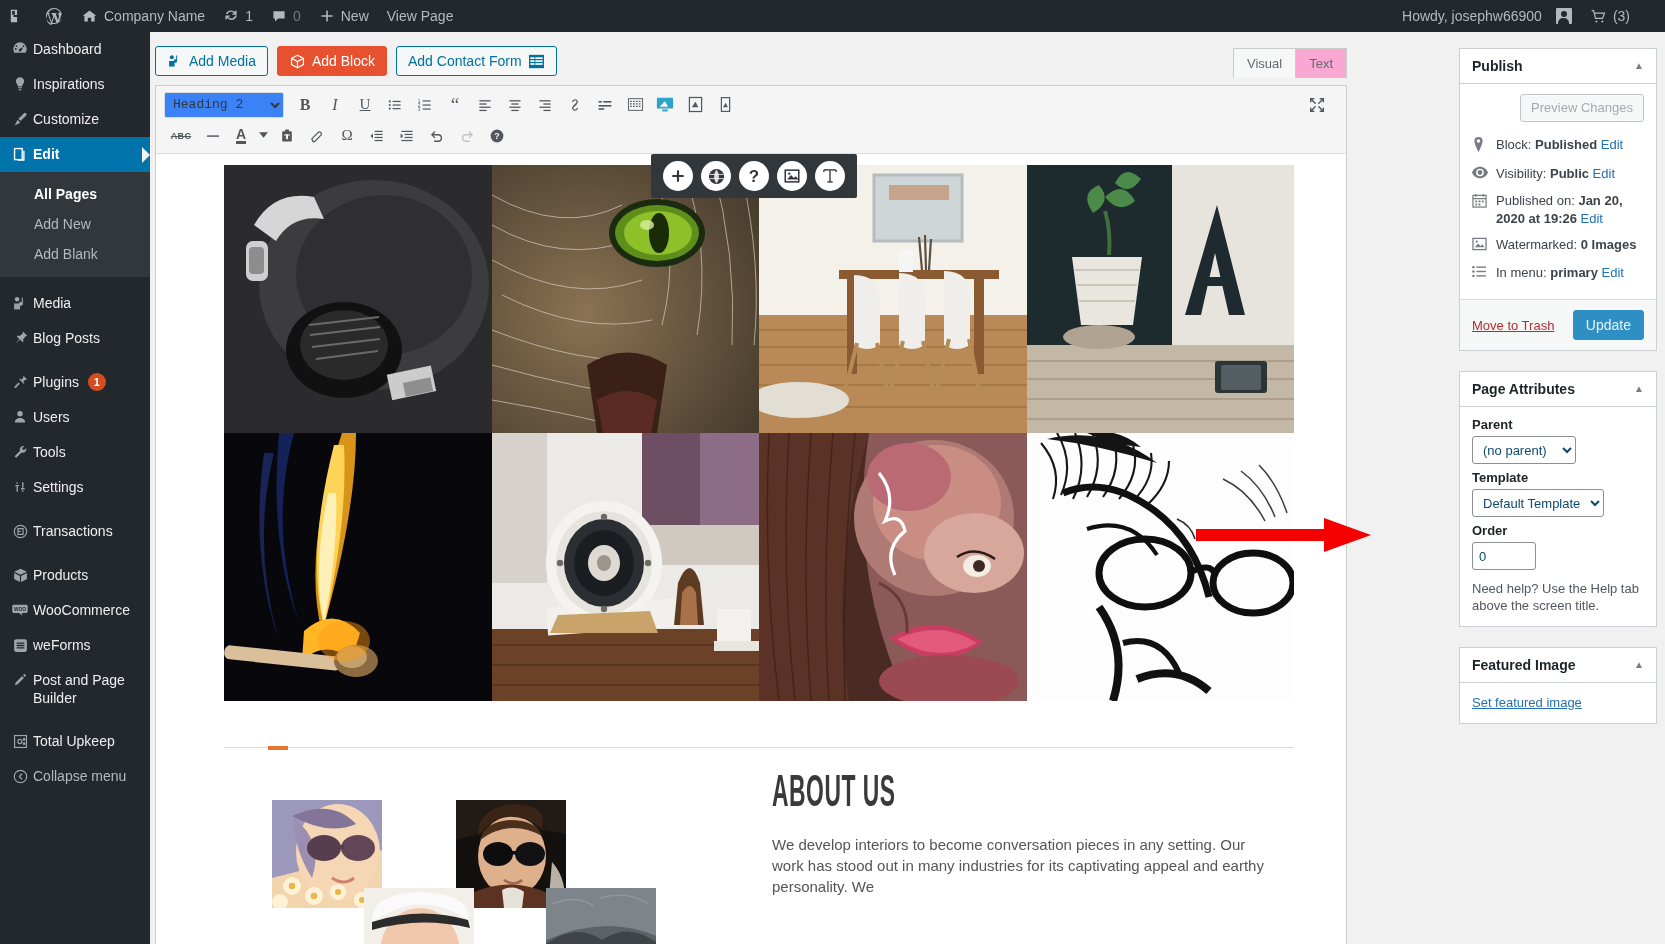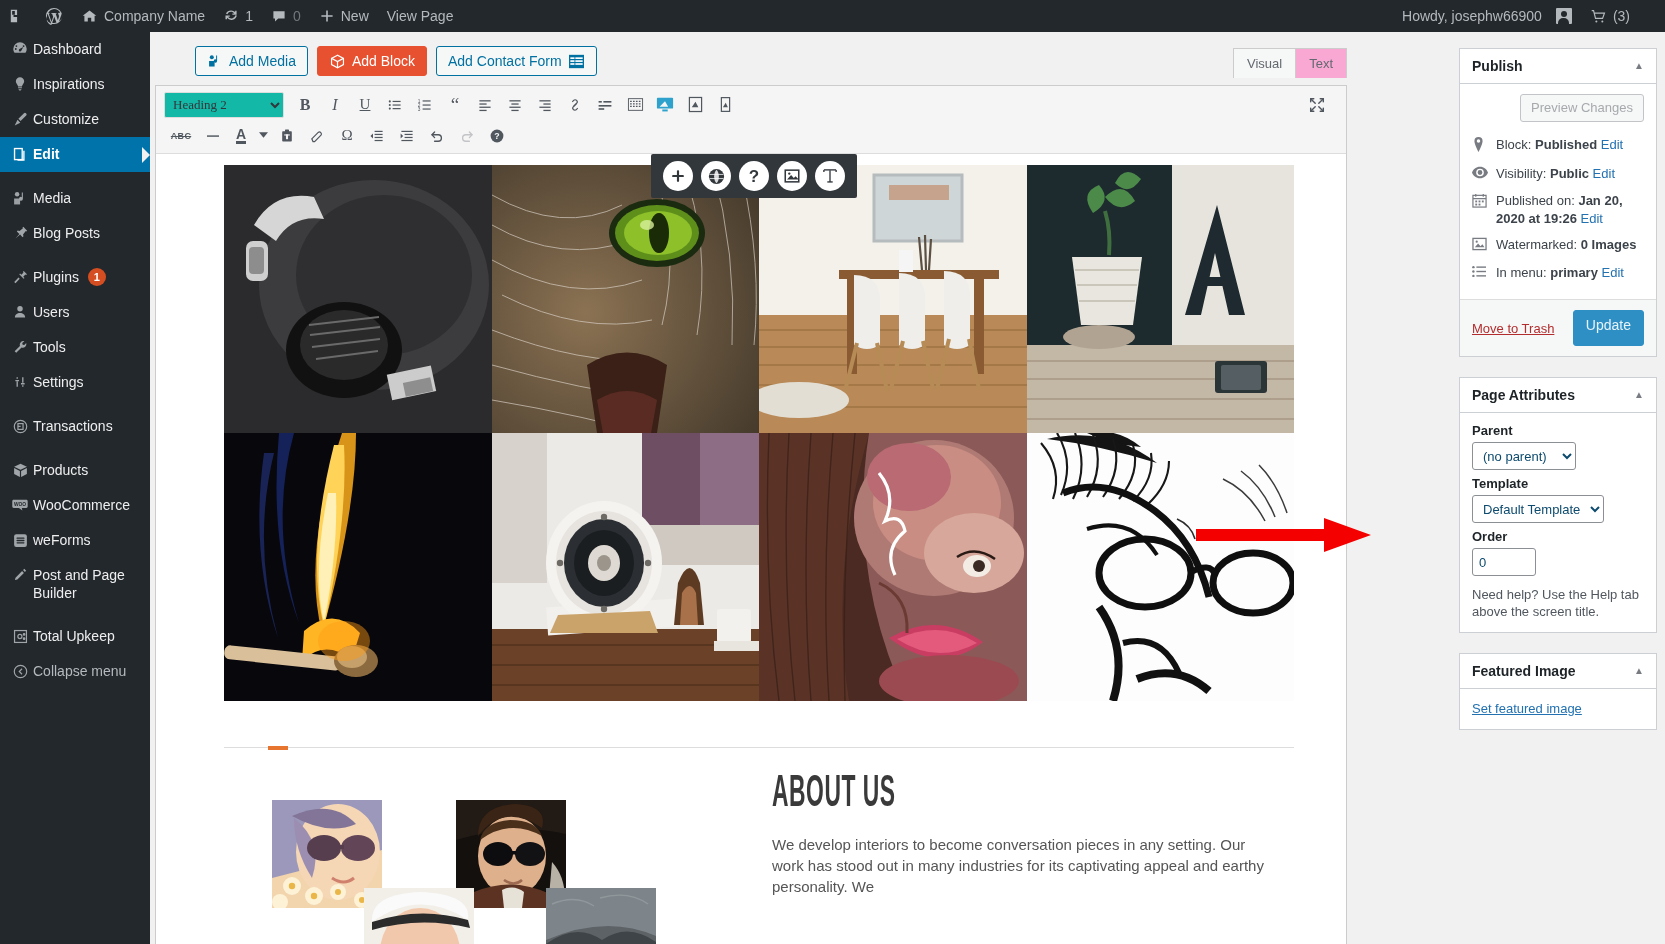--- a/index.html
+++ b/index.html
@@ -79,21 +79,20 @@
     position: absolute; top: 32px; left: 150px;
     width: 1515px; height: 912px; background: #f1f1f1;
   }
 
   
   #editor-col { position: absolute; left: 0; top: 0; width: 1205px; }
 
   #mediabuttons {
     display: flex; align-items: center; gap: 9px;
     padding: 14px 0 9px 5px;
-    margin-left: 40px;
   }
   .btn {
     display: inline-flex; align-items: center; gap: 6px;
     height: 30px; padding: 0 11px; border-radius: 3px;
     font-size: 14px; line-height: 28px; cursor: pointer; white-space: nowrap;
   }
   .btn-sec { background: #f6f7f7; border: 1px solid #0071a1; color: #0071a1; }
   .btn-orange { background: #e8512f; border: 1px solid #e8512f; color: #fff; }
 
   .tabs { position: absolute; right: 8px; top: 16px; display: flex; }
@@ -115,22 +114,22 @@
   .trow { display: flex; align-items: center; min-height: 31px; padding-left: 6px; }
   .tbtn {
     width: 30px; height: 28px; display: flex; align-items: center;
     justify-content: center; cursor: pointer; color: #50575e;
     border-radius: 2px; font-size: 15px;
   }
   .tbtn.active { color: #2ea2cc; }
   .tbtn.disabled { color: #c3c4c7; cursor: default; }
   select.fmt {
     height: 26px; width: 120px; font-size: 13px; padding: 0 4px;
-    border: 1px solid #ddd; background: #14b8a6; color: #32373c;
-    border-radius: 2px; margin-right: 6px; font-family: Liberation Serif, serif;
+    border: 1px solid #ddd; background: #3b82f6; color: #32373c;
+    border-radius: 2px; margin-right: 6px; font-family: Liberation Mono, monospace;
   }
   .tfill { flex: 1; }
 
   #canvas {
     position: relative; background: #fff; height: 800px; overflow: hidden;
   }
 
   
   .gallery { position: absolute; left: 68px; top: 11px; width: 1070px; }
   .grow { display: flex; }
@@ -199,21 +198,21 @@
   .misc-row b { font-weight: 700; }
   a.lnk { color: #2271b1; cursor: pointer; }
 
   .pb-actions {
     display: flex; align-items: center; justify-content: space-between;
     padding: 10px 12px; background: #f6f7f7; border-top: 1px solid #ddd;
   }
   .trash { color: #b32d2e; font-size: 13px; text-decoration: underline; cursor: pointer; }
   .btn-update {
     background: #2e8fc4; border: 1px solid #2e8fc4; color: #e8f3f9;
-    border-radius: 3px; padding: 0 12px; height: 36px; line-height: 28px;
+    border-radius: 3px; padding: 0 12px; height: 30px; line-height: 28px;
     font-size: 14px; cursor: pointer;
   }
 
   .fld-label { font-size: 13px; font-weight: 700; color: #1d2327; margin: 6px 0 4px; }
   .fld-label:first-child { margin-top: 0; }
   select.sel, input.txt {
     height: 28px; font-size: 13px; border: 1px solid #8c8f94; border-radius: 3px;
     background: #fff; color: #0c4a6e; padding: 0 6px;
     font-family: "Liberation Sans", sans-serif;
   }
@@ -316,20 +315,25 @@
   <div class="menu-item current">
     <span class="mi-ico">
       <svg width="17" height="17" viewBox="0 0 20 20" fill="none" stroke="currentColor" stroke-width="1.6">
           <rect x="3" y="3" width="9" height="13"></rect>
           <path d="M14 5.5v11H6.5" stroke-width="1.6"></path>
         </svg>
     </span>
     <span>Edit</span>
   </div>
 
+  <div class="submenu">
+    <a class="cur">All Pages</a>
+    <a>Add New</a>
+    <a>Add Blank</a>
+  </div>
 
   <div class="menu-sep"></div>
 
   <div class="menu-item">
     <span class="mi-ico">
       <svg width="17" height="17" viewBox="0 0 20 20" fill="currentColor">
           <circle cx="6" cy="5" r="2.6"></circle>
           <path d="M11.5 3h1.3v7.4a2.3 2.3 0 11-1.3-2V3z"></path>
           <path d="M2.5 10h7v7h-7z" opacity=".95"></path>
         </svg>

